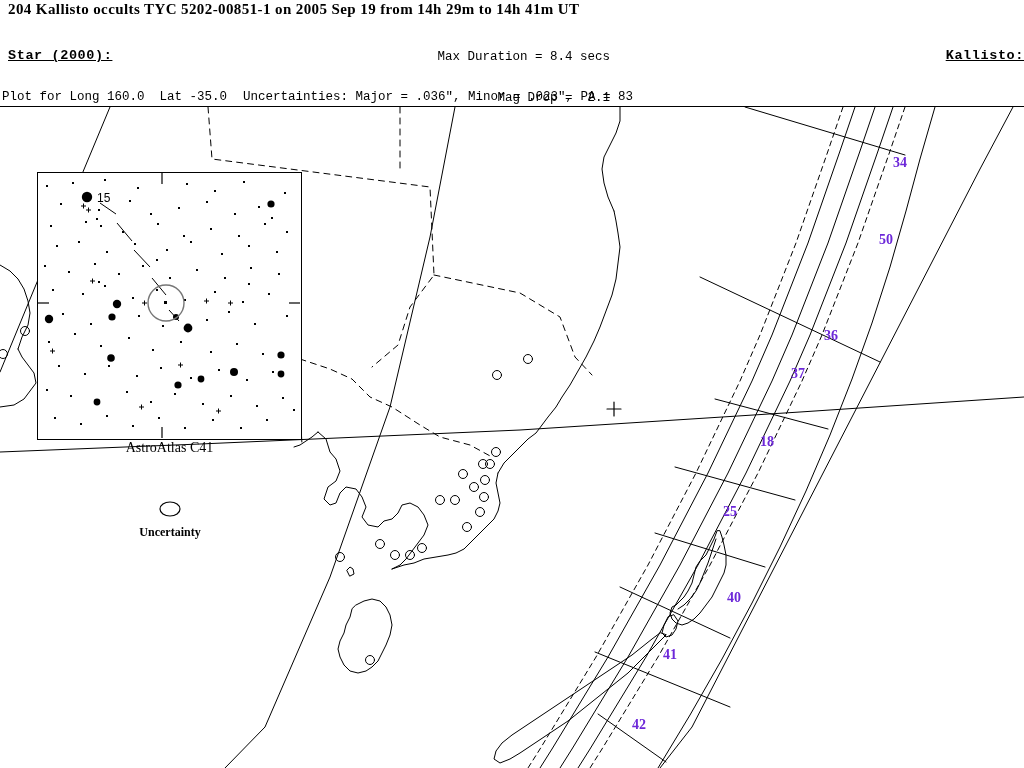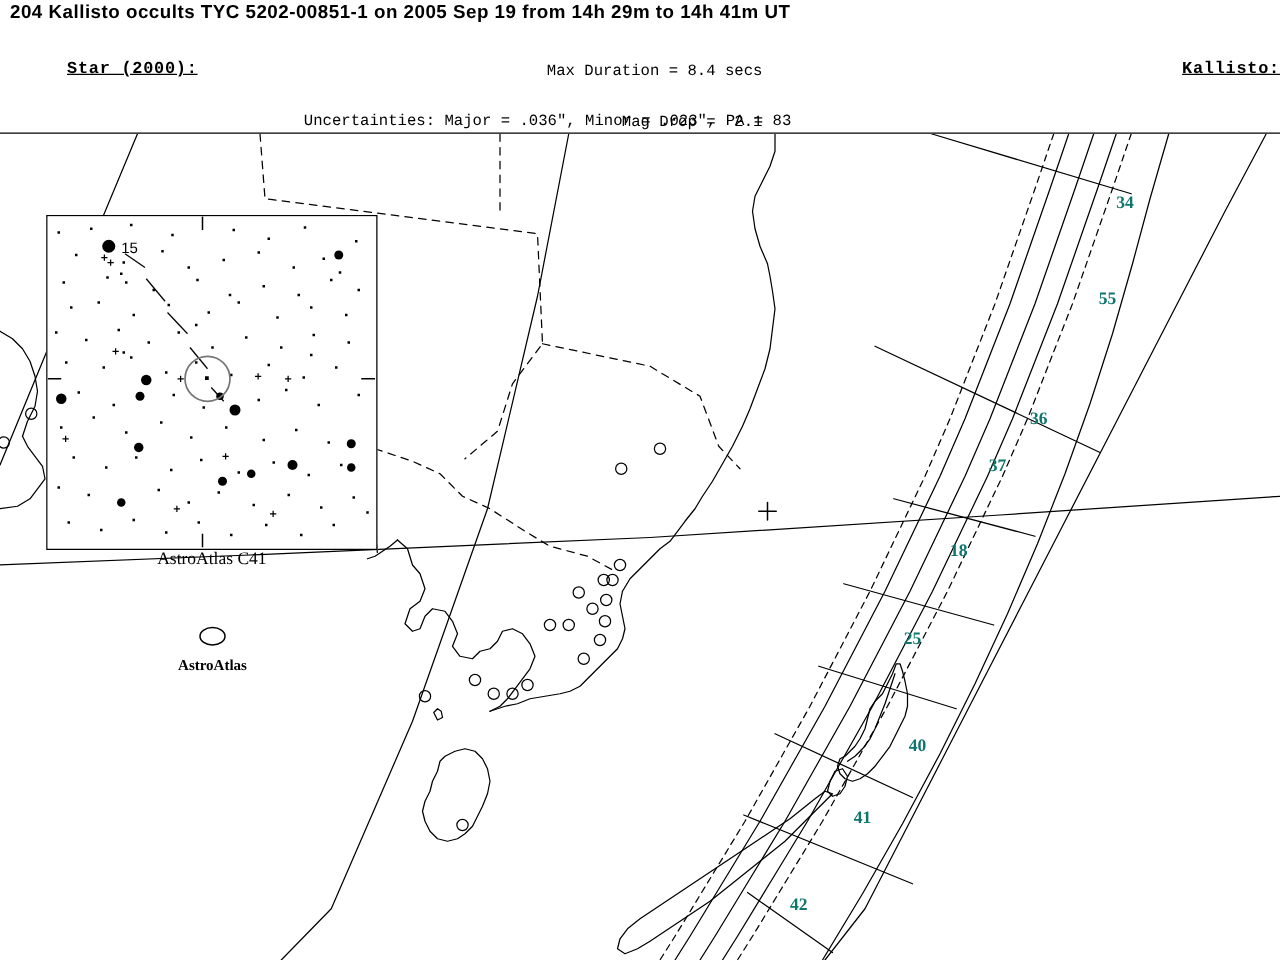--- a/index.html
+++ b/index.html
@@ -1,24 +1,24 @@
 <!DOCTYPE html>
 <html><head>
 <meta charset="utf-8">
 <style>
   html,body{margin:0;padding:0;background:#ffffff;}
   body{width:1024px;height:768px;overflow:hidden;font-family:"Liberation Mono",monospace;color:#000;}
   #page{position:relative;width:1024px;height:768px;background:#fff;}
 
   
   #header{position:absolute;left:0;top:0;width:1024px;height:107px;}
-  #title{position:absolute;left:8px;top:1px;font-family:Liberation Sans, sans-serif;
+  #title{position:absolute;left:8px;top:1px;font-family:Liberation Serif, serif;
          font-size:15px;font-weight:bold;letter-spacing:0.4px;white-space:nowrap;}
   .hdr-col{position:absolute;font-family:"Liberation Mono",monospace;font-size:12.5px;line-height:13.6px;white-space:pre;}
-  .hdr-head{font-weight:bold;text-decoration:underline;font-size:13.5px;letter-spacing:0.6px;text-align:right;}
+  .hdr-head{font-weight:bold;text-decoration:underline;font-size:13.5px;letter-spacing:0.6px;}
   #col-star{left:8px;top:22px;text-align:left;}
   #col-mid{left:250px;top:24px;text-align:right;width:360px;}
   #col-ast{left:640px;top:22px;text-align:right;width:384px;}
   #plotfor{position:absolute;left:2px;top:90px;font-size:12.5px;white-space:pre;}
   #uncert-line{position:absolute;left:243px;top:90px;font-size:12.5px;white-space:pre;}
   #hdr-rule{position:absolute;left:0;top:106px;width:1024px;height:1px;background:#000;}
 
   
   #map{position:absolute;left:0;top:107px;width:1024px;height:661px;overflow:hidden;}
   #map svg{display:block;}
@@ -31,21 +31,21 @@
                font-family:"Liberation Serif",serif;font-weight:normal;font-size:14px;}
   #star15{position:absolute;left:97px;top:191px;font-family:Liberation Sans, sans-serif;
           font-size:12px;font-weight:normal;}
 
   
   #uncert-legend{position:absolute;left:138px;top:500px;width:64px;text-align:center;}
   #uncert-legend .cap{font-family:"Liberation Serif",serif;font-weight:bold;font-size:12px;margin-top:2px;}
 
   
   .tlab{position:absolute;font-family:"Liberation Serif",serif;font-weight:bold;
-        font-size:14px;color:#0f766e;}
+        font-size:14px;color:#6d28d9;}
 </style>
 </head>
 <body>
 
 <div id="page">
 
   <div id="header">
 
     <div id="title">204 Kallisto occults TYC 5202-00851-1 on 2005 Sep 19 from 14h 29m to 14h 41m UT</div>
 
@@ -68,20 +68,21 @@
     <div class="hdr-col" id="col-ast">
       <div class="hdr-head">Kallisto:</div>
       <div style="height:6px"></div>
       <div>Mag = 12.7</div>
       <div>Dia = 48km, 0.041"</div>
       <div>Parallax = 5.503"</div>
       <div>Hourly dRA = -.490s</div>
       <div>dDec = -16.21"</div>
     </div>
 
+    <div id="plotfor">Plot for Long 160.0  Lat -35.0</div>
     <div id="uncert-line">Uncertainties: Major = .036", Minor = .023", PA = 83</div>
     <div id="hdr-rule"></div>
   </div>
 
   <div id="map">
     <svg width="1024" height="661" viewBox="0 0 1024 661" xmlns="http://www.w3.org/2000/svg">
       <rect x="0" y="0" width="1024" height="661" fill="#ffffff"></rect>
 
       <g fill="none" stroke="#000000" stroke-width="1" stroke-linejoin="round" stroke-linecap="round">
 
@@ -374,28 +375,28 @@
     </svg>
   </div>
 
   <div id="inset-label">AstroAtlas C41</div>
   <div id="star15">15</div>
 
   <div id="uncert-legend">
     <svg width="64" height="18" viewBox="0 0 64 18" xmlns="http://www.w3.org/2000/svg">
       <ellipse cx="32" cy="9" rx="10" ry="7" fill="none" stroke="#000" stroke-width="1.2"></ellipse>
     </svg>
-    <div class="cap">AstroAtlas</div>
+    <div class="cap">Uncertainty</div>
   </div>
 
   <div id="track-label-layer">
       <div class="tlab" style="left: 893px; top: 155px;">34</div>
-      <div class="tlab" style="left: 879px; top: 232px;">55</div>
+      <div class="tlab" style="left: 879px; top: 232px;">50</div>
       <div class="tlab" style="left: 824px; top: 295px; margin-top: 33px;">36</div>
       <div class="tlab" style="left: 791px; top: 366px;">37</div>
       <div class="tlab" style="left: 760px; top: 434px;">18</div>
       <div class="tlab" style="left: 723px; top: 504px;">25</div>
       <div class="tlab" style="left: 727px; top: 590px;">40</div>
-      <div class="tlab" style="left: 683px; top: 647px;">41</div>
+      <div class="tlab" style="left: 663px; top: 647px;">41</div>
       <div class="tlab" style="left: 632px; top: 717px;">42</div>
     </div>
 
 </div>
 
 </body></html>

